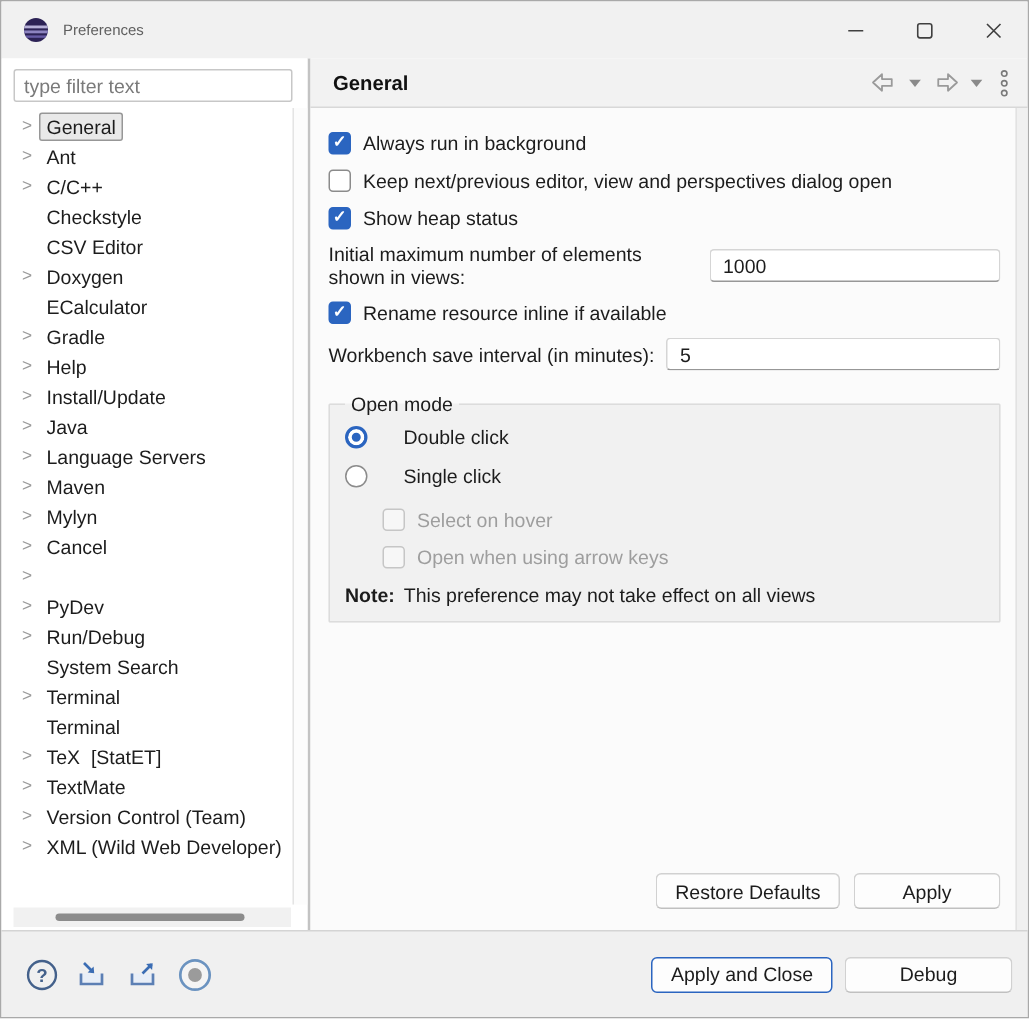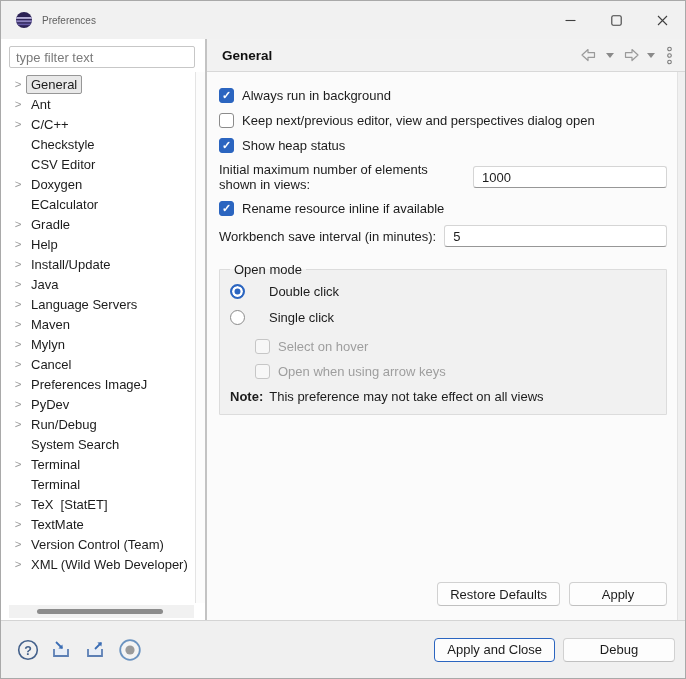--- a/index.html
+++ b/index.html
@@ -180,21 +180,20 @@
             <div class="tree-item">
     <span class="tree-expander">&gt;</span>
     <span class="tree-label">Mylyn</span>
   </div>
             <div class="tree-item">
     <span class="tree-expander">&gt;</span>
     <span class="tree-label">Cancel</span>
   </div>
             <div class="tree-item">
     <span class="tree-expander">&gt;</span>
-    <span class="tree-label">Preferences ImageJ</span>
   </div>
             <div class="tree-item">
     <span class="tree-expander">&gt;</span>
     <span class="tree-label">PyDev</span>
   </div>
             <div class="tree-item">
     <span class="tree-expander">&gt;</span>
     <span class="tree-label">Run/Debug</span>
   </div>
             <div class="tree-item">

